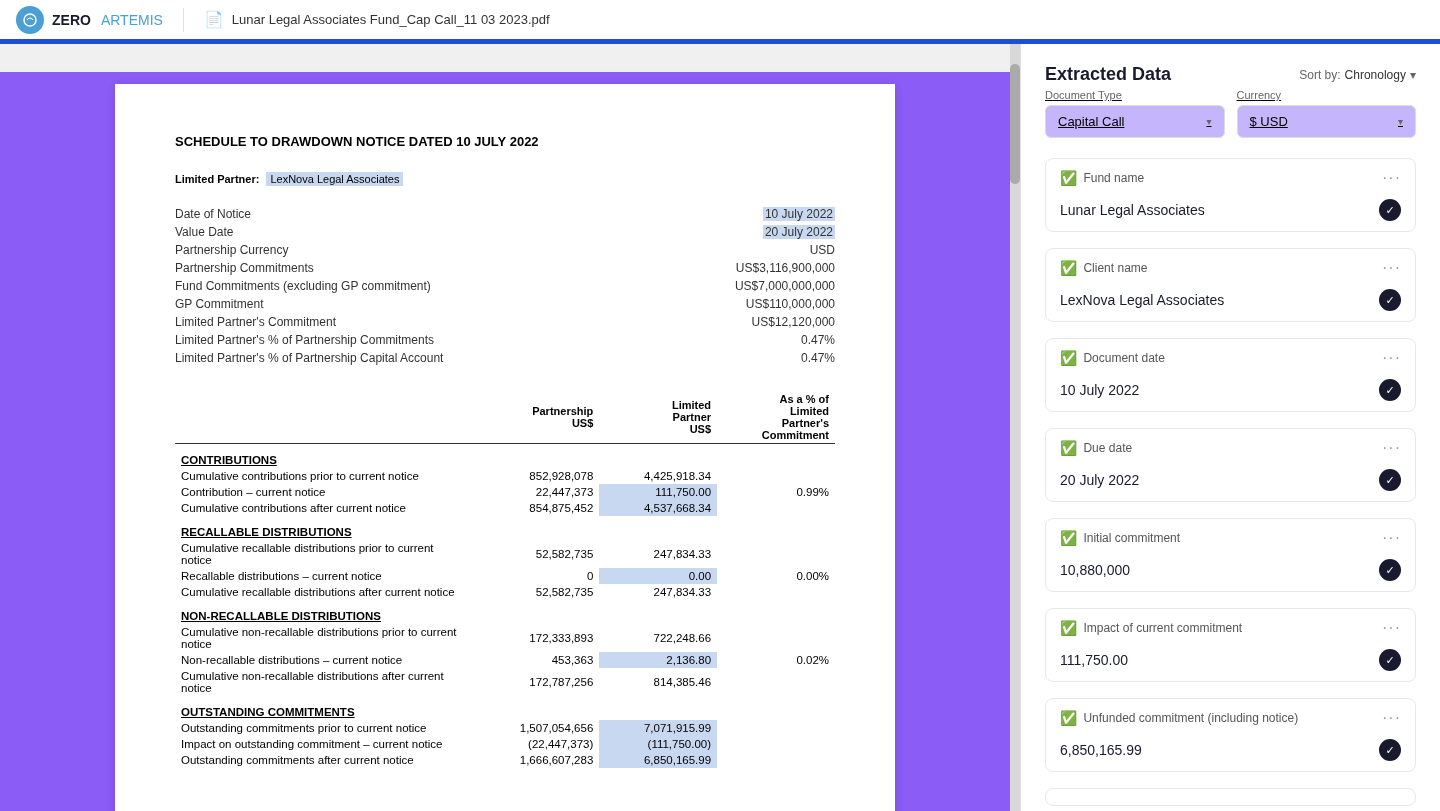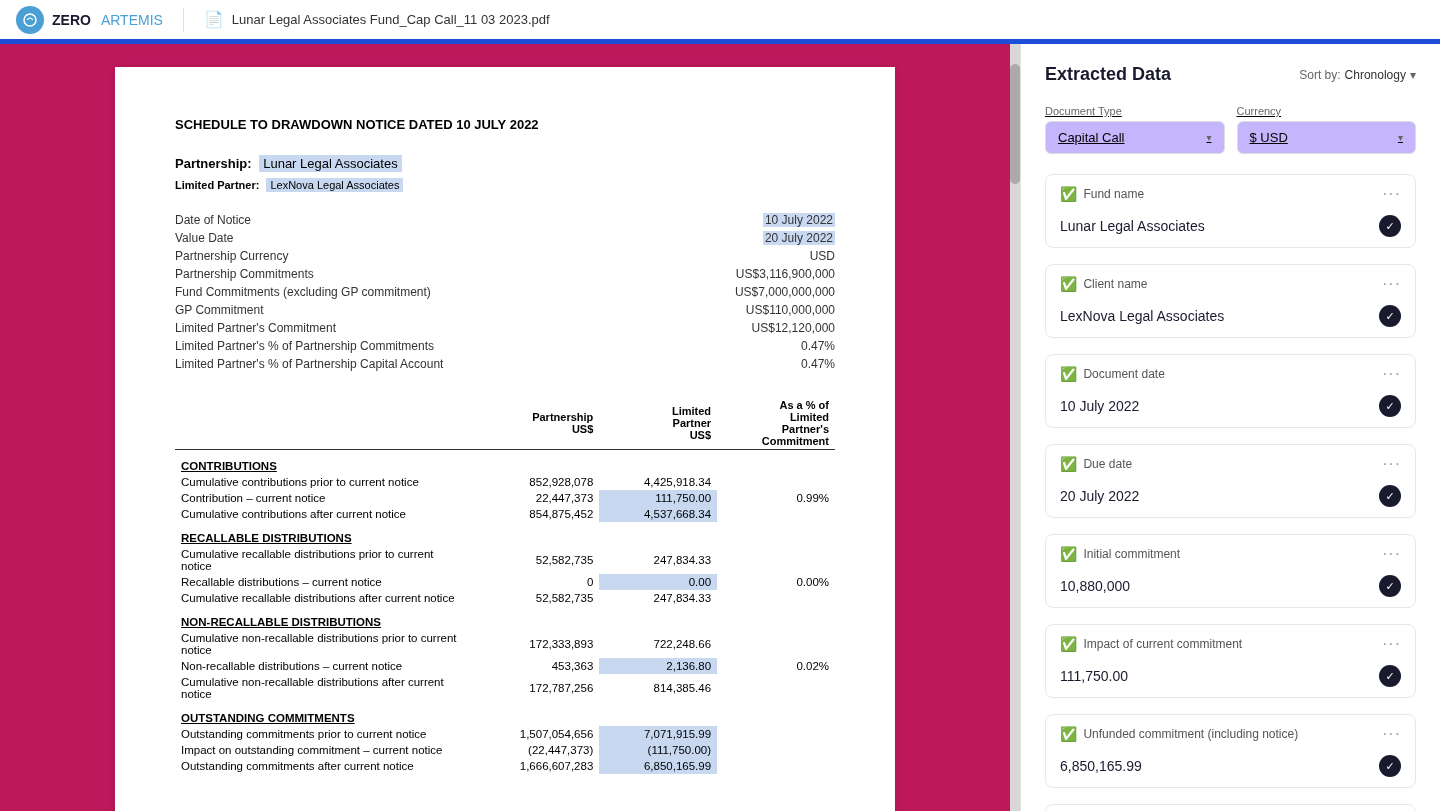--- a/index.html
+++ b/index.html
@@ -11,21 +11,21 @@
     .logo-icon { width: 28px; height: 28px; background: #4a9fd4; border-radius: 50%; display: flex; align-items: center; justify-content: center; }
     .logo-icon svg { width: 16px; height: 16px; }
     .topbar-divider { width: 1px; height: 24px; background: #e0e0e0; }
     .topbar-file { display: flex; align-items: center; gap: 8px; color: #333; font-size: 13px; }
     .pdf-icon { color: #cc3333; font-size: 16px; }
 
     
     .main { display: flex; flex: 1; overflow: hidden; }
 
     
-    .doc-panel { flex: 1; background: #be185d; overflow-y: auto; padding: 23px; display: flex; justify-content: center; }
+    .doc-panel { flex: 1; background: #8b5cf6; overflow-y: auto; padding: 12px; display: flex; justify-content: center; margin-top: 28px; }
     .doc-page { background: #fff; width: 780px; min-height: 900px; padding: 50px 60px; box-shadow: 0 2px 8px rgba(0,0,0,0.15); }
 
     .doc-title { font-size: 13px; font-weight: 700; margin-bottom: 24px; }
     .doc-partnership { font-size: 13px; margin-bottom: 8px; }
     .doc-partnership span, .doc-lp span { background: #c8d8f0; padding: 1px 3px; }
     .doc-lp { font-size: 11px; margin-bottom: 24px; }
 
     .doc-table { width: 100%; font-size: 12px; }
     .doc-table .row { display: flex; justify-content: space-between; padding: 2px 0; }
     .doc-table .row .label { color: #333; }
@@ -36,21 +36,21 @@
     .contributions-table th { text-align: right; padding: 2px 6px; font-weight: 700; font-size: 11px; border-bottom: 1px solid #333; }
     .contributions-table th:first-child { text-align: left; }
     .contributions-table td { padding: 2px 6px; text-align: right; }
     .contributions-table td:first-child { text-align: left; }
     .contributions-table .section-header { font-weight: 700; text-decoration: underline; padding-top: 8px; }
     .contributions-table tr.section-header-row td { font-weight: 700; padding-top: 10px; }
     .contributions-table .highlight { background: #c8d8f0; }
 
     
     .right-panel { width: 420px; background: #fff; overflow-y: auto; padding: 20px 24px; border-left: 1px solid #e0e0e0; flex-shrink: 0; }
-    .right-panel-header { display: flex; justify-content: space-between; align-items: center; margin-bottom: 20px; }
+    .right-panel-header { display: flex; justify-content: space-between; align-items: center; margin-bottom: 4px; }
     .right-panel-title { font-size: 18px; font-weight: 700; color: #1a1a2e; }
     .sort-by { font-size: 12px; color: #666; display: flex; align-items: center; gap: 4px; cursor: pointer; }
 
     .controls-row { display: flex; gap: 12px; margin-bottom: 20px; text-decoration: underline; }
     .control-group { flex: 1; }
     .control-label { font-size: 11px; color: #666; margin-bottom: 4px; }
     .dropdown { display: flex; align-items: center; justify-content: space-between; border: 1px solid #ddd; border-radius: 6px; padding: 8px 12px; background: #c4b5fd; cursor: pointer; font-size: 13px; }
     .dropdown .chevron { color: #666; font-size: 10px; }
 
     .field-section { margin-bottom: 16px; border: 1px solid #e8e8e8; border-radius: 8px; overflow: hidden; }
@@ -81,24 +81,20 @@
     <span class="pdf-icon">📄</span>
     <span>Lunar Legal Associates Fund_Cap Call_11 03 2023.pdf</span>
   </div>
 </div>
 
 <div class="main">
 
   <div class="doc-panel">
     <div class="doc-page">
       <p class="doc-title">SCHEDULE TO DRAWDOWN NOTICE DATED 10 JULY 2022</p>
-      <p class="doc-partnership">
-        <strong>Partnership:</strong>
-        <span style="background:#c8d8f0; padding:1px 4px; margin-left:4px;">Lunar Legal Associates</span>
-      </p>
       <p class="doc-lp" style="margin-bottom:20px;">
         <strong>Limited Partner:</strong>
         <span style="background:#c8d8f0; padding:1px 4px; margin-left:4px;">LexNova Legal Associates</span>
       </p>
 
       <div class="doc-table">
         <div class="row">
           <span class="label">Date of Notice</span>
           <span class="value highlight">10 July 2022</span>
         </div>

